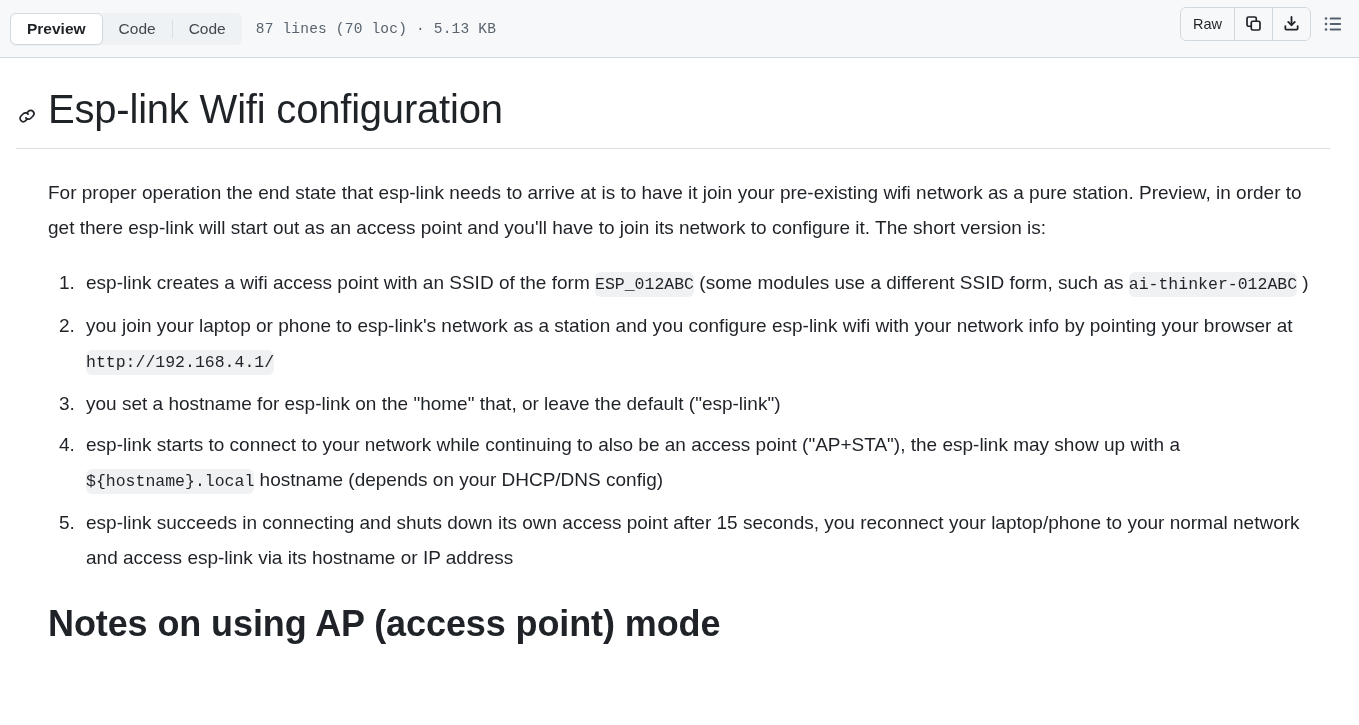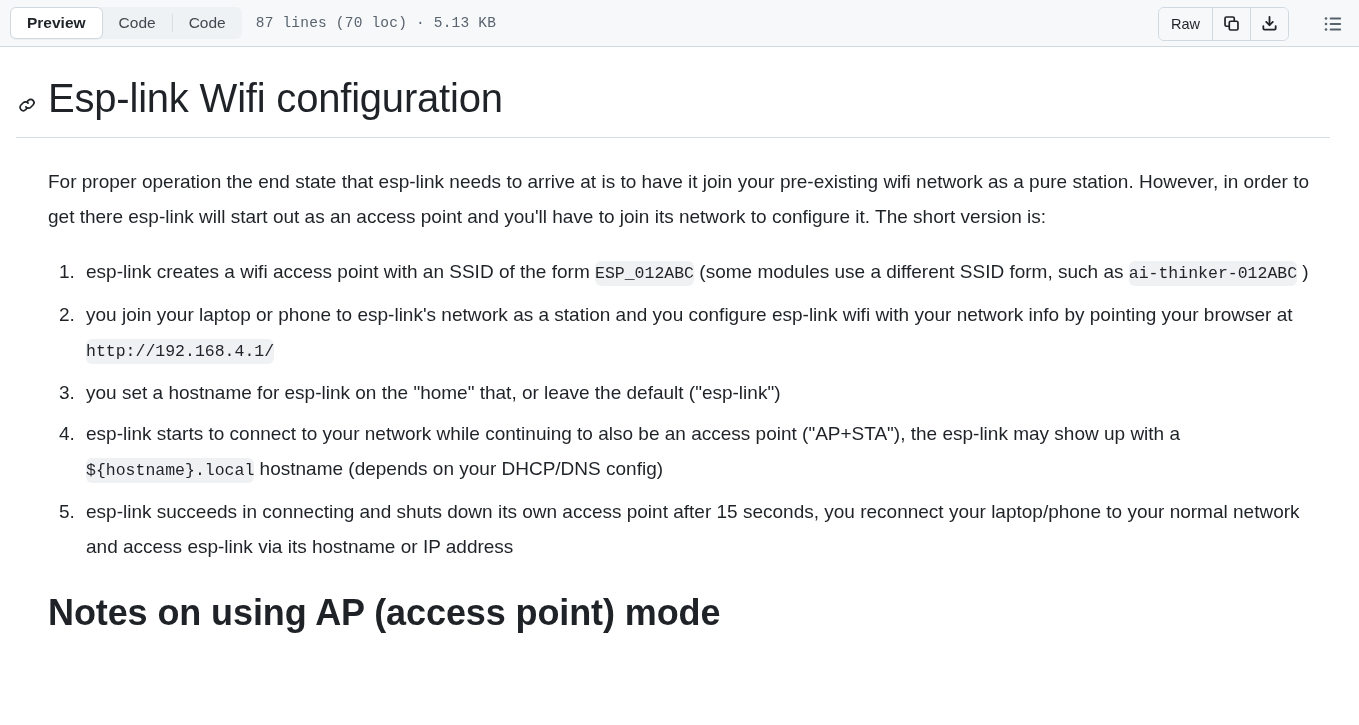--- a/index.html
+++ b/index.html
@@ -12,21 +12,21 @@
     overflow: hidden;
     background: #ffffff;
     font-family: "Liberation Sans", sans-serif;
     color: #1f2328;
     -webkit-font-smoothing: antialiased;
   }
 
   
   .file-header {
     position: relative;
-    height: 47px;
+    height: 58px;
     box-sizing: border-box;
     background: #f6f8fa;
     border-bottom: 1px solid #d1d9e0;
     display: flex;
     align-items: center;
     padding: 0 12px 0 10px;
   }
 
   .segmented {
     display: flex;
@@ -75,21 +75,21 @@
     white-space: nowrap;
   }
 
   .header-right {
     position: absolute;
     right: 10px;
     top: 0;
     height: 47px;
     display: flex;
     align-items: center;
-    gap: 28px;
+    gap: 6px;
   }
   .btn-group {
     display: flex;
     align-items: stretch;
     height: 32px;
     border: 1px solid #d1d9e0;
     border-radius: 6px;
     overflow: hidden;
     background: #f6f8fa;
   }
@@ -243,21 +243,21 @@
     <h1 class="doc-title">
       <span class="anchor-icon">
         <svg width="20" height="20" viewBox="0 0 16 16" fill="none" aria-hidden="true">
           <path d="M7.1 9.5a2.6 2.6 0 0 0 3.9.3l1.8-1.8a2.6 2.6 0 0 0-3.7-3.7l-1 1" stroke="#1f2328" stroke-width="1.35" stroke-linecap="round" stroke-linejoin="round"></path>
           <path d="M8.9 6.5a2.6 2.6 0 0 0-3.9-.3L3.2 8a2.6 2.6 0 0 0 3.7 3.7l1-1" stroke="#1f2328" stroke-width="1.35" stroke-linecap="round" stroke-linejoin="round"></path>
         </svg>
       </span>
       <span>Esp-link Wifi configuration</span>
     </h1>
 
-    <p class="intro">For proper operation the end state that esp-link needs to arrive at is to have it join your pre-existing wifi network as a pure station. However, in order to get there esp-link will start out as an access point and you'll have to join its network to configure it. The short version is:</p>
+    <p class="intro">For proper operation the end state that esp-link needs to arrive at is to have it join your pre-existing wifi network as a pure station. Preview, in order to get there esp-link will start out as an access point and you'll have to join its network to configure it. The short version is:</p>
 
     <ol class="steps">
         <li>esp-link creates a wifi access point with an SSID of the form <code class="inline">ESP_012ABC</code> (some modules use a different SSID form, such as <code class="inline">ai-thinker-012ABC</code> )</li>
         <li>you join your laptop or phone to esp-link's network as a station and you configure esp-link wifi with your network info by pointing your browser at <code class="inline">http://192.168.4.1/</code></li>
         <li>you set a hostname for esp-link on the "home" that, or leave the default ("esp-link")</li>
         <li>esp-link starts to connect to your network while continuing to also be an access point ("AP+STA"), the esp-link may show up with a <code class="inline">${hostname}.local</code> hostname (depends on your DHCP/DNS config)</li>
         <li>esp-link succeeds in connecting and shuts down its own access point after 15 seconds, you reconnect your laptop/phone to your normal network and access esp-link via its hostname or IP address</li>
       </ol>
 
     <h2 class="doc-subtitle">Notes on using AP (access point) mode</h2>

